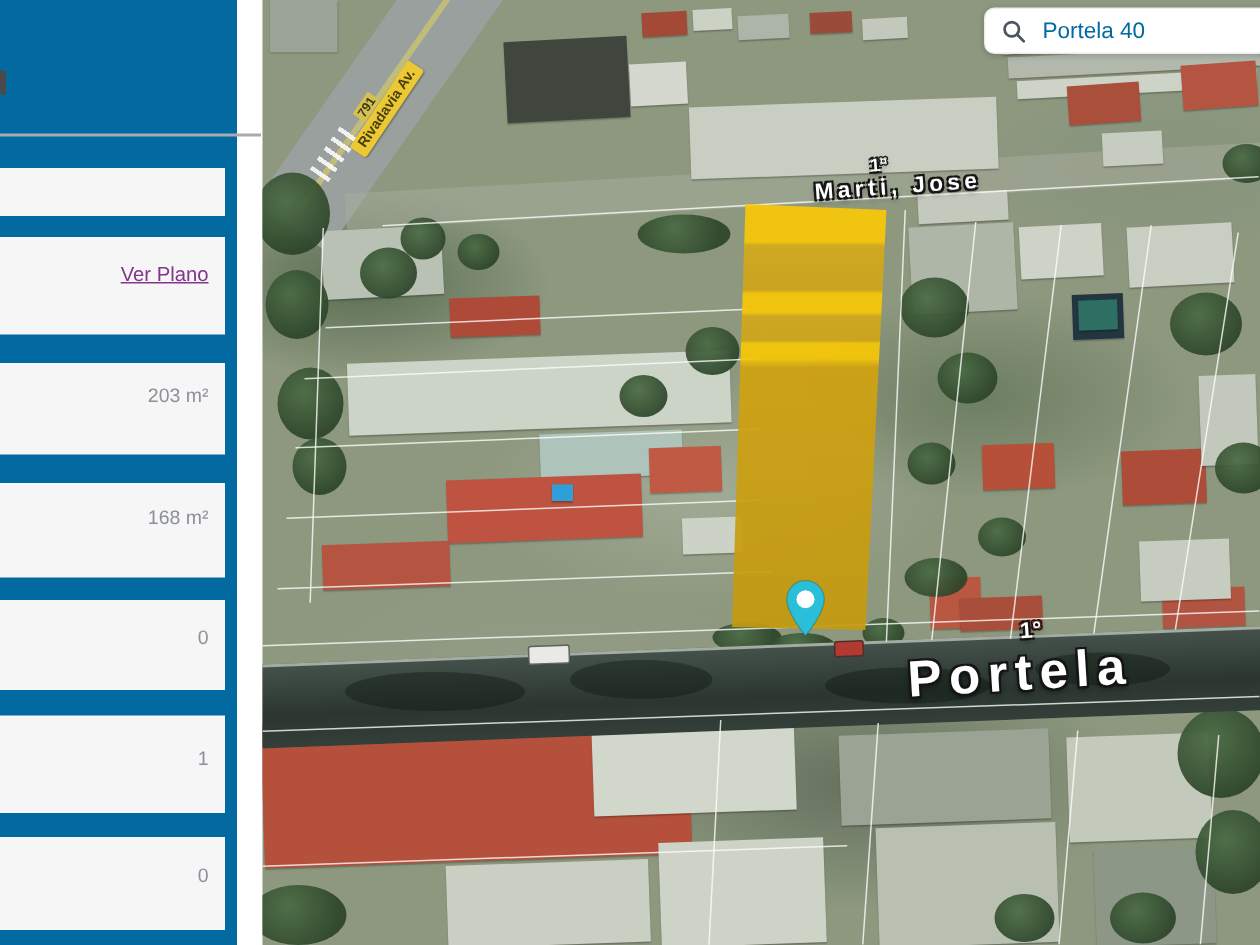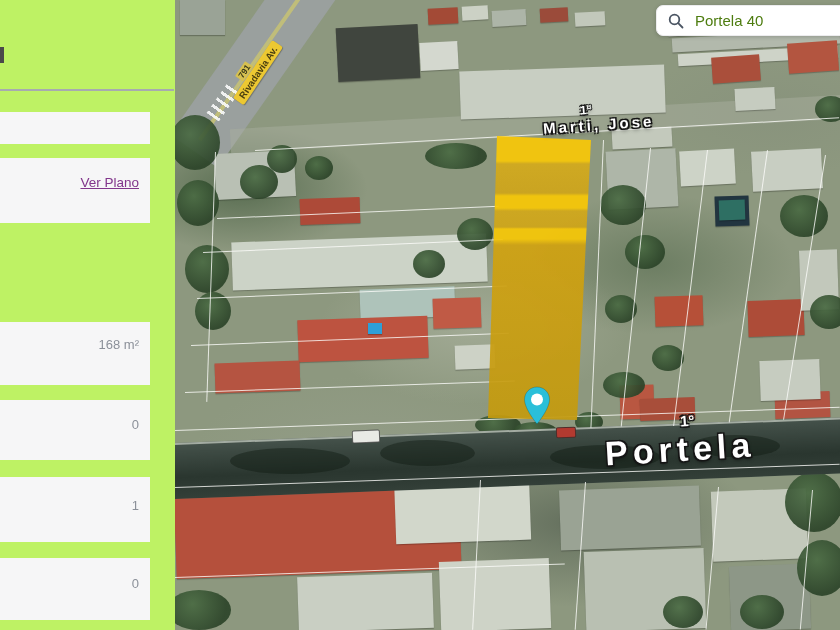--- a/index.html
+++ b/index.html
@@ -1,20 +1,20 @@
 <!DOCTYPE html>
 <html><head>
 <meta charset="utf-8">
 <style>
   html,body{margin:0;padding:0;}
   body{font-family:"Liberation Sans",sans-serif;}
   #app{position:relative;width:840px;height:630px;overflow:hidden;background:#ffffff;}
 
   
-  .sidebar{position:absolute;left:0;top:0;width:175px;height:630px;background:#bef264;z-index:30;}
+  .sidebar{position:absolute;left:0;top:0;width:158px;height:630px;background:#0369a1;z-index:30;}
   .divider{position:absolute;left:0;top:89px;width:174px;height:2px;background:#a7abaf;}
   .edge-frag{position:absolute;left:0;top:47px;width:4px;height:16px;background:#4a4a4a;}
   .edge-frag2{position:absolute;left:0;top:418px;width:3px;height:9px;background:#cdced1;}
   .srow{position:absolute;left:0;width:150px;background:#f6f6f7;box-sizing:border-box;
         display:flex;justify-content:flex-end;padding-right:11px;
         color:#8b9099;font-size:13px;}
   .srow a{color:#82368c;text-decoration:underline;font-size:13.5px;}
 
   
   .map{position:absolute;left:175px;top:0;width:665px;height:630px;overflow:hidden;cursor:grab;
@@ -67,21 +67,21 @@
         white-space:nowrap;z-index:9;box-shadow:0 1px 1px rgba(0,0,0,.3);}
   .sign-num{left:60px;top:76px;transform:rotate(-56deg);transform-origin:0 0;background:#d6c050;
         color:#3a3a1a;font-size:8.5px;font-weight:700;padding:0 2px;border-radius:1px;z-index:9;}
 
   .pin{left:348px;top:386px;width:28px;height:40px;z-index:12;}
 
   
   .search{position:absolute;left:656px;top:5px;width:200px;height:31px;background:#fff;z-index:40;
           border:1px solid #ececee;border-radius:7px;box-shadow:0 1px 4px rgba(0,0,0,.18);
           display:flex;align-items:center;gap:9px;padding:0 11px;box-sizing:border-box;}
-  .search input{border:none;outline:none;background:transparent;color:#4d7c0f;font-size:15px;
+  .search input{border:none;outline:none;background:transparent;color:#0369a1;font-size:15px;
           font-family:"Liberation Sans",sans-serif;width:130px;}
 </style>
 </head>
 <body>
 <div id="app">
 
   <div class="map">
     <div class="road1"></div>
     <div class="median"></div>
     <div class="xwalk"></div>
@@ -216,20 +216,23 @@
     <div class="divider"></div>
     <div class="edge-frag"></div>
     <div class="edge-frag2"></div>
 
     <div class="srow" style="top:112px;height:32px;">
       <span></span>
     </div>
     <div class="srow" style="top:158px;height:65px;padding-top:17px;">
       <a href="#">Ver Plano</a>
     </div>
+    <div class="srow" style="top:242px;height:61px;padding-top:14px;">
+      <span>203 m²</span>
+    </div>
     <div class="srow" style="top:322px;height:63px;padding-top:15px;">
       <span>168 m²</span>
     </div>
     <div class="srow" style="top:400px;height:60px;padding-top:17px;">
       <span>0</span>
     </div>
     <div class="srow" style="top:477px;height:65px;padding-top:21px;">
       <span>1</span>
     </div>
     <div class="srow" style="top:558px;height:62px;padding-top:18px;">

